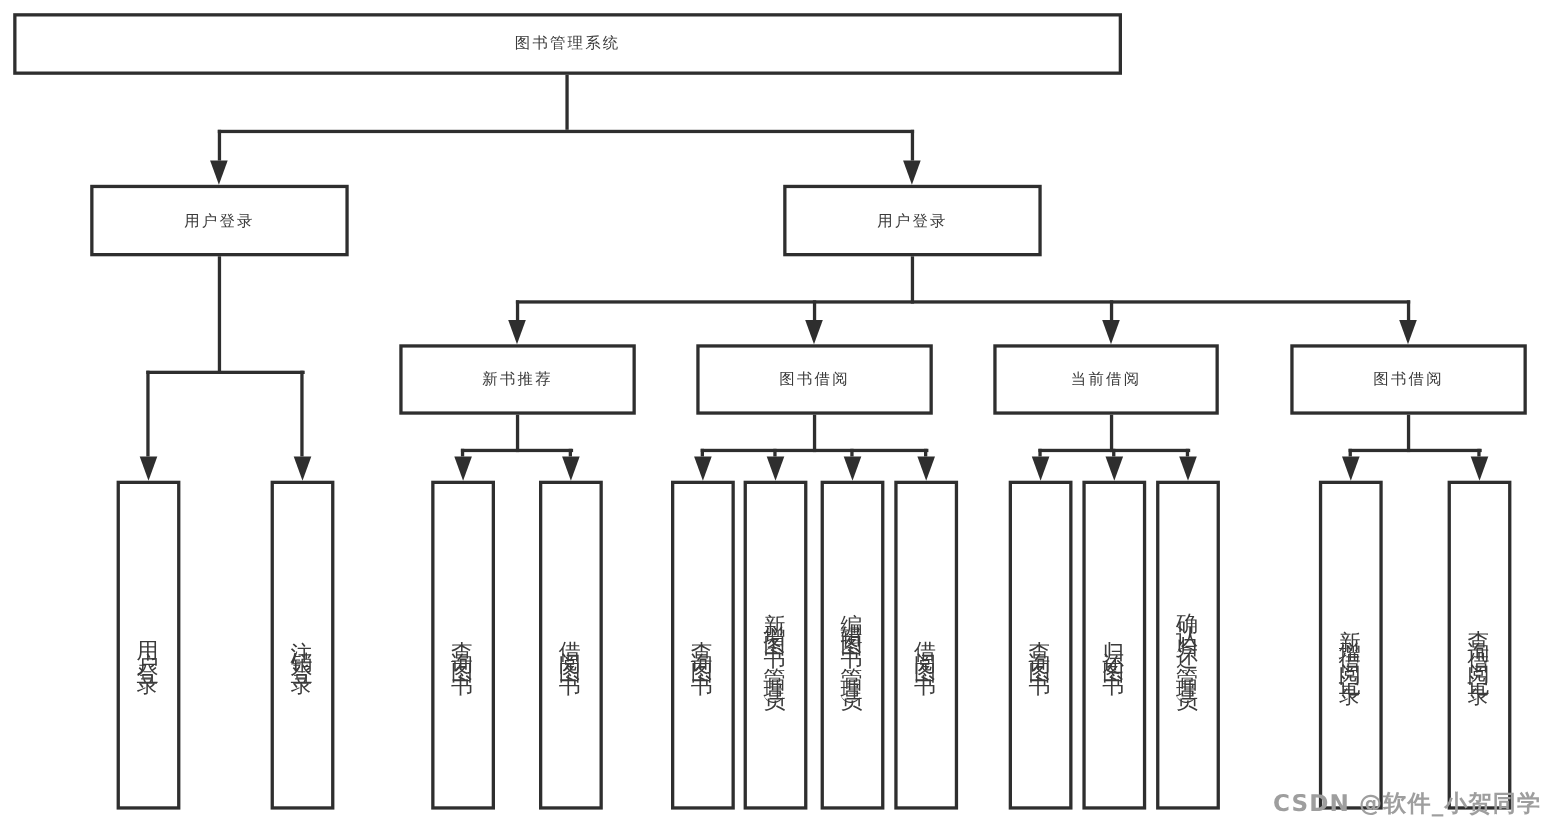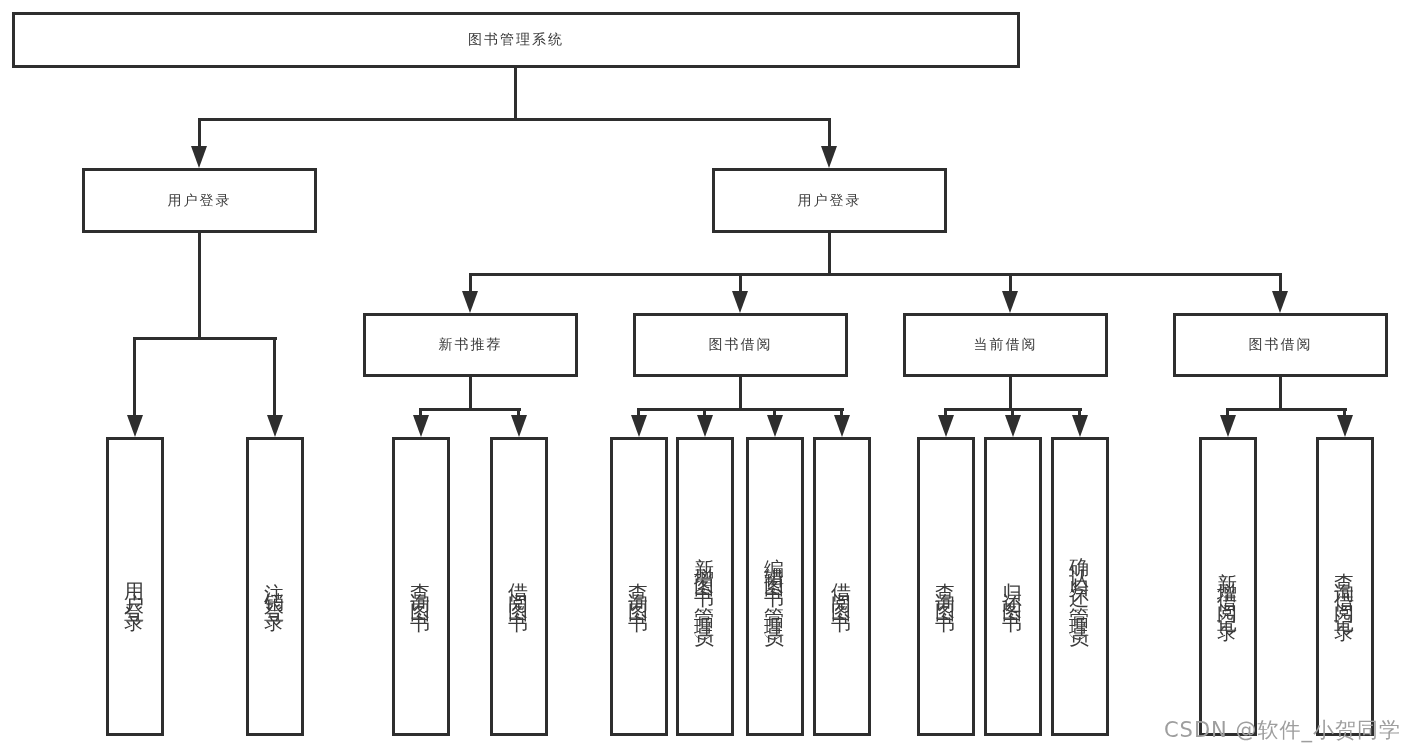--- a/index.html
+++ b/index.html
@@ -49,20 +49,21 @@
   }
   .watermark {
     position: absolute;
     right: 4px;
     bottom: 3px;
     font-size: 21px;
     letter-spacing: 1px;
     color: #9e9e9e;
     z-index: 5;
     white-space: nowrap;
+    font-weight: bold;
   }
 </style>
 </head>
 <body>
 
 <div class="canvas">
 
   <div class="box" style="left:12px;top:12px;width:1008px;height:56px">
     <span class="hlabel">图书管理系统</span>
   </div>

